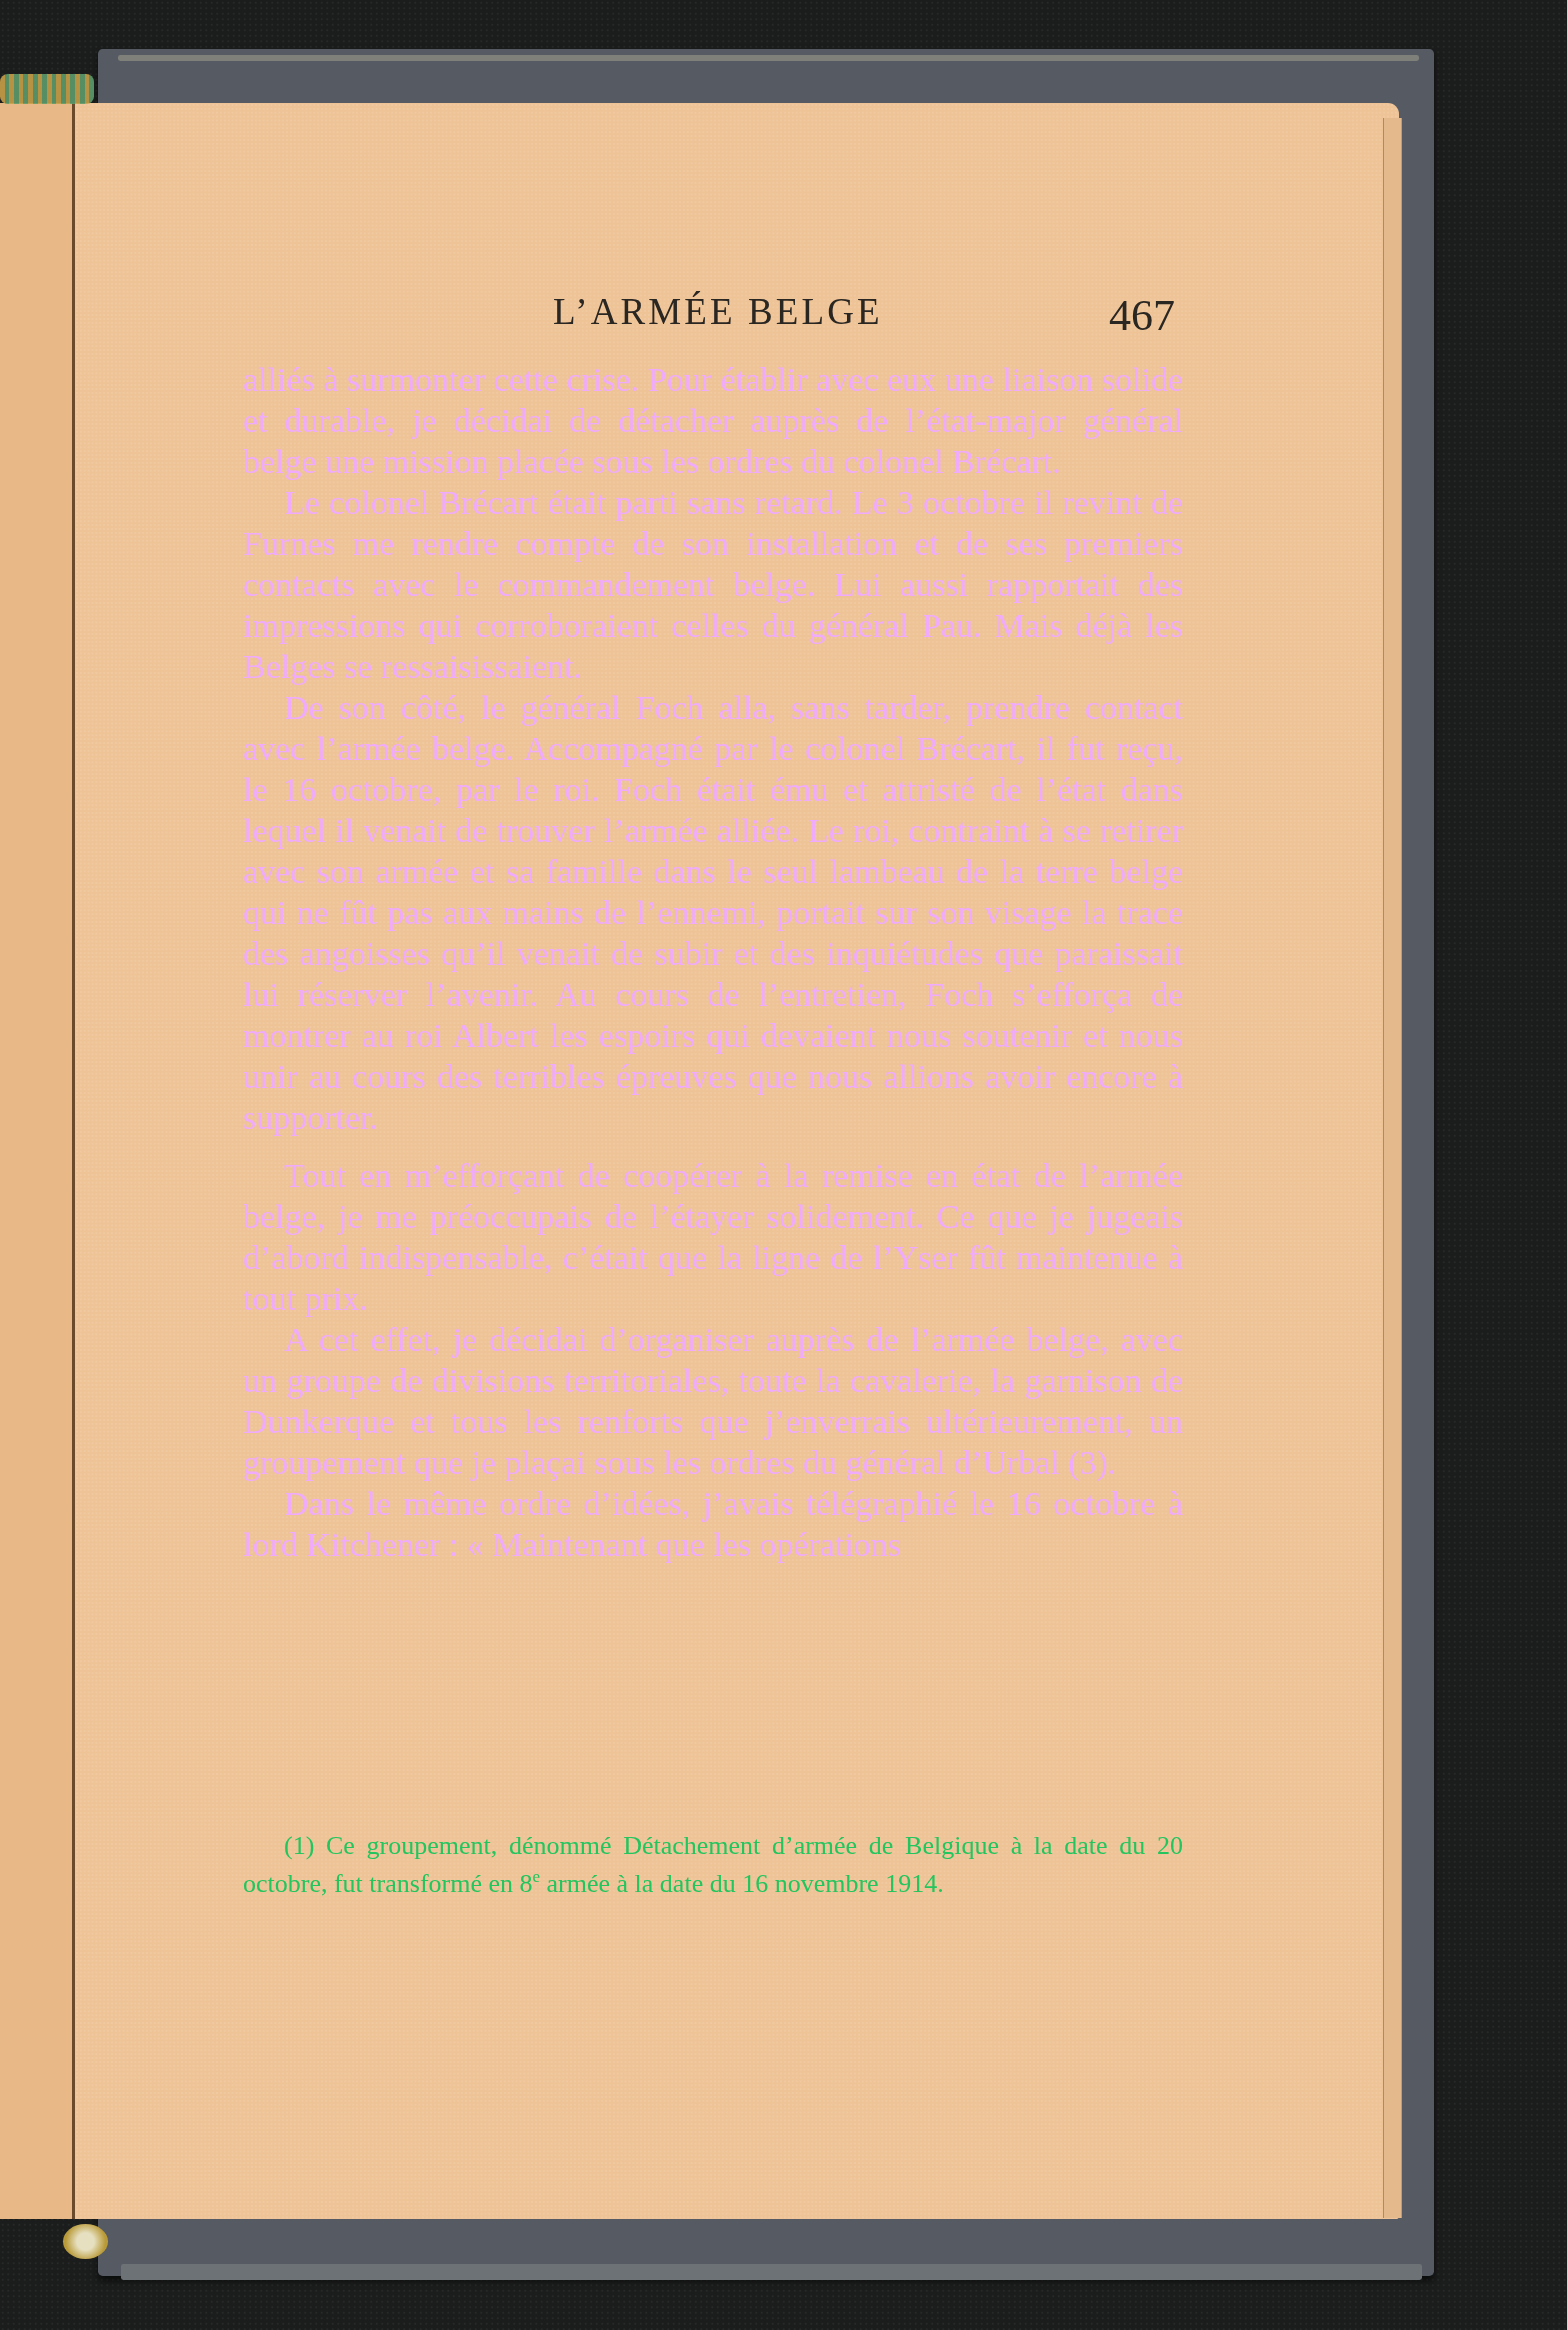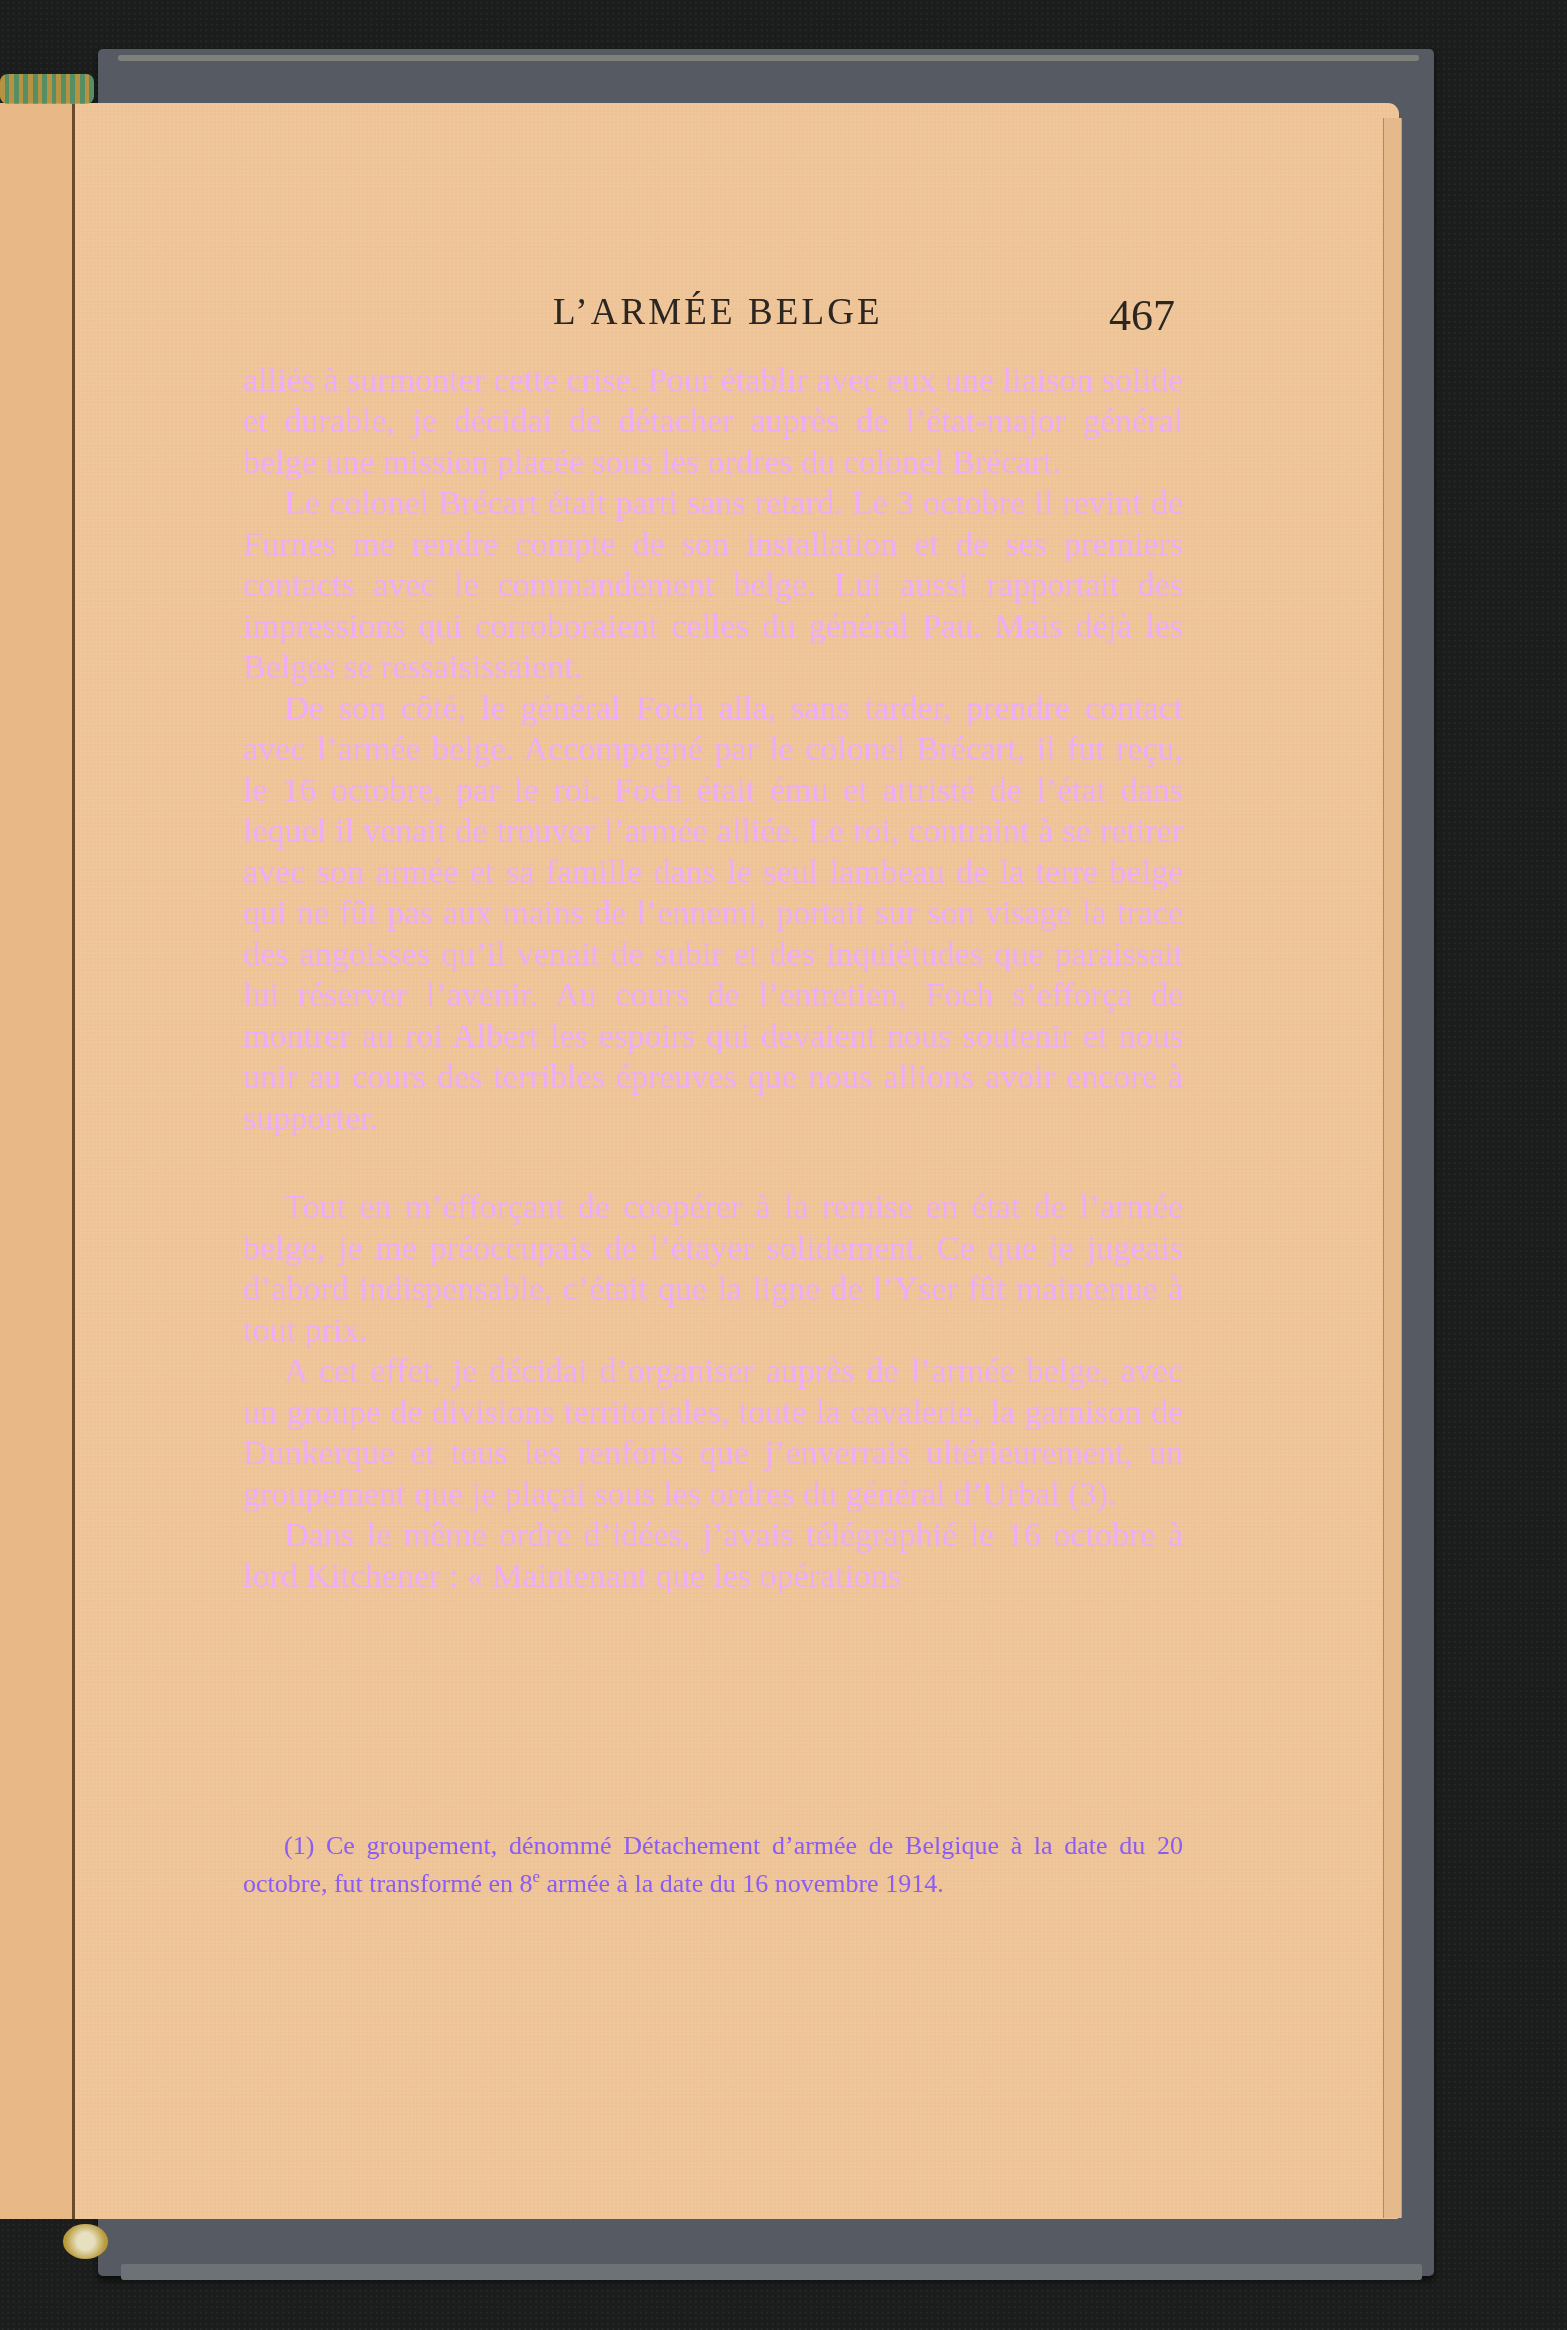--- a/index.html
+++ b/index.html
@@ -67,24 +67,24 @@
     .page-number {
       position: absolute; right: 8px; font-size: 44px;
     }
     .text-block {
       position: absolute; left: 243px; top: 359px; width: 940px;
       font-size: 34px; line-height: 41px; color: #f0abfc;
       text-align: justify;
     }
     .text-block p { margin: 0; text-indent: 41px; }
     .text-block p.first { text-indent: 0; }
-    .text-block p.section { margin-top: 48px; }
+    .text-block p.section { margin-top: 17px; }
     .footnote {
       position: absolute; left: 243px; top: 1830px; width: 940px;
-      font-size: 26px; line-height: 31px; color: #8b5cf6; text-align: justify;
+      font-size: 26px; line-height: 31px; color: #22c55e; text-align: justify;
     }
     .footnote p { margin: 0; text-indent: 41px; }
     .footnote sup { font-size: 17px; }
   </style>
 </head>
 <body>
 
 <div class="cover"></div>
 <div class="cover-edge-top"></div>
 <div class="cover-edge-bottom"></div>

